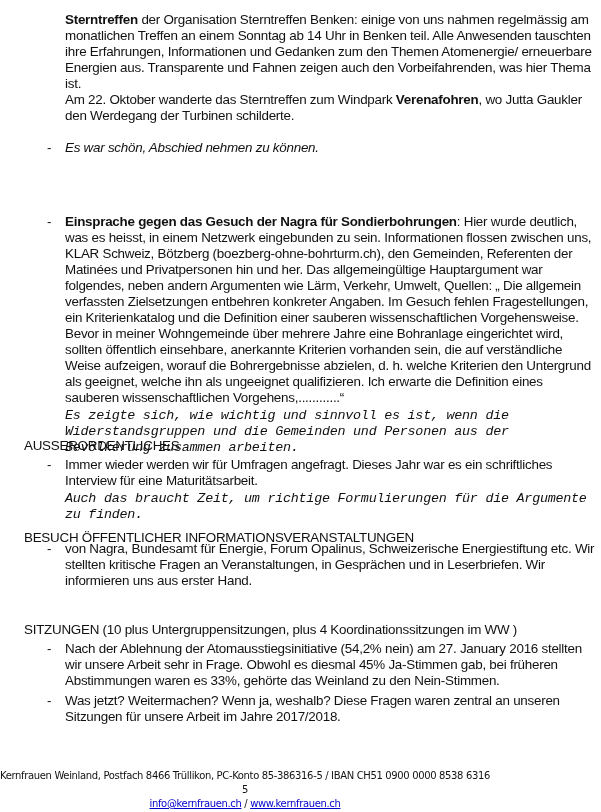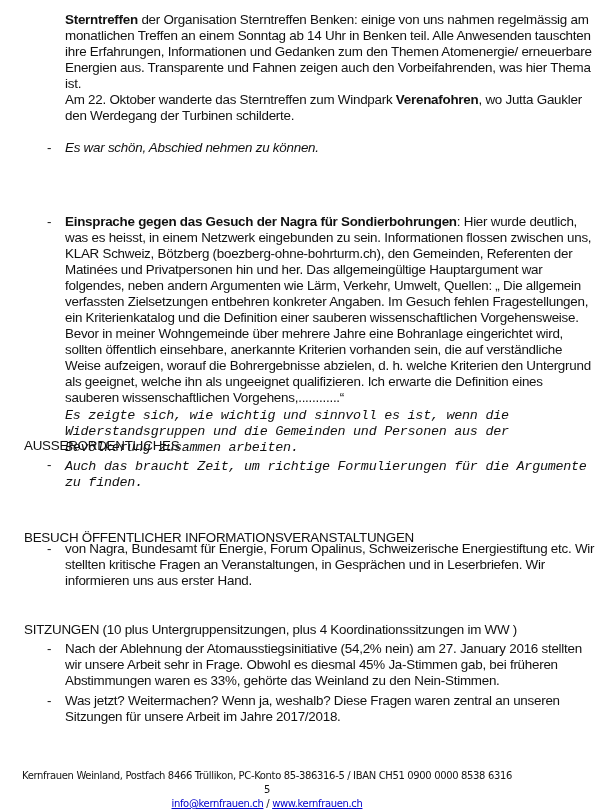--- a/index.html
+++ b/index.html
@@ -52,21 +52,20 @@
     .footer {
       position: absolute;
       left: 0;
       width: 490px;
       text-align: center;
       font-family: "DejaVu Sans", sans-serif;
       font-size: 10px;
       letter-spacing: -0.35px;
       line-height: 14px;
       color: #111111;
-      margin-left: 22px;
     }
     .footer a {
       color: #0000cc;
       text-decoration: underline;
     }
   </style>
 </head>
 <body>
 
 <div class="page">
@@ -83,20 +82,21 @@
 
   <div class="bullet-block" style="top:214px;">
     <span class="dash">-</span>
     <div><b>Einsprache gegen das Gesuch der Nagra für Sondierbohrungen</b><span>: Hier wurde deutlich, was es heisst, in einem Netzwerk eingebunden zu sein. Informationen flossen zwischen uns, KLAR Schweiz, Bötzberg (boezberg-ohne-bohrturm.ch), den Gemeinden, Referenten der Matinées und Privatpersonen hin und her. Das allgemeingültige Hauptargument war folgendes, neben andern Argumenten wie Lärm, Verkehr, Umwelt, Quellen: „ Die allgemein verfassten Zielsetzungen entbehren konkreter Angaben. Im Gesuch fehlen Fragestellungen, ein Kriterienkatalog  und die Definition einer sauberen wissenschaftlichen Vorgehensweise. Bevor in meiner Wohngemeinde über mehrere Jahre eine Bohranlage eingerichtet wird, sollten öffentlich einsehbare, anerkannte Kriterien vorhanden sein, die auf verständliche Weise aufzeigen, worauf die Bohrergebnisse abzielen, d. h. welche Kriterien den Untergrund als geeignet, welche ihn als ungeeignet qualifizieren. Ich erwarte die Definition eines sauberen wissenschaftlichen Vorgehens,............“</span></div>
     <span class="it gap3">Es zeigte sich, wie wichtig und sinnvoll es ist, wenn die Widerstandsgruppen und die Gemeinden und Personen aus der Bevölkerung zusammen arbeiten.</span>
   </div>
 
   <div class="heading" style="top:438px;">AUSSERORDENTLICHES</div>
   <div class="bullet-block" style="top:457px;">
     <span class="dash">-</span>
+    <div>Immer wieder werden wir für Umfragen angefragt. Dieses Jahr war es ein schriftliches Interview für eine Maturitätsarbeit.</div>
     <span class="it gap3">Auch das braucht Zeit, um richtige Formulierungen für die Argumente zu finden.</span>
   </div>
 
   <div class="heading" style="top:522px;margin-top:8px;">BESUCH ÖFFENTLICHER INFORMATIONSVERANSTALTUNGEN</div>
   <div class="bullet-block" style="top:541px;">
     <span class="dash">-</span>
     <div>von Nagra, Bundesamt für Energie, Forum Opalinus, Schweizerische Energiestiftung etc. Wir stellten kritische Fragen an Veranstaltungen, in Gesprächen und in Leserbriefen. Wir informieren uns aus erster Hand.</div>
   </div>
 
   <div class="heading" style="top:622px;">SITZUNGEN (10 plus Untergruppensitzungen, plus 4 Koordinationssitzungen im WW )</div>

